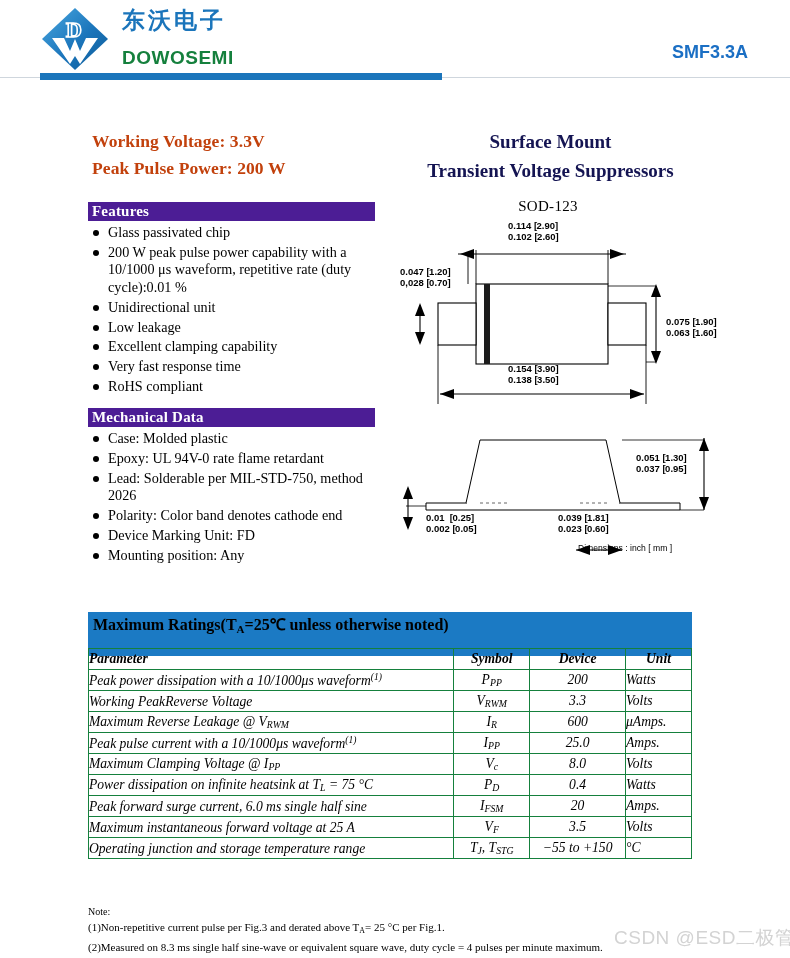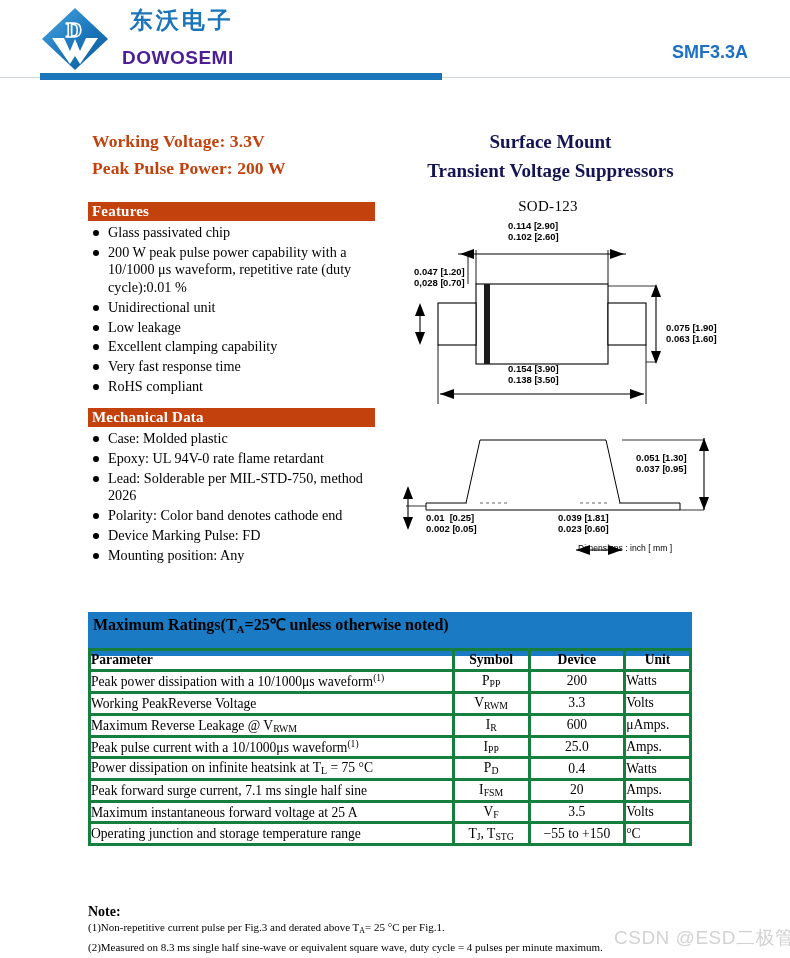--- a/index.html
+++ b/index.html
@@ -7,28 +7,28 @@
     width:790px;height:958px;background:#ffffff;
     font-family:"Liberation Serif",serif;
     color:#000;overflow:hidden;position:relative;
   }
   .page{position:relative;width:790px;height:958px;}
 
   
   .header{position:absolute;left:0;top:0;width:790px;height:84px;}
   .logo-wrap{position:absolute;left:40px;top:6px;display:flex;align-items:center;}
   .logo-mark{width:70px;height:66px;position:relative;}
-  .logo-text{margin-left:12px;display:flex;flex-direction:column;justify-content:center;align-items:flex-end;}
+  .logo-text{margin-left:12px;display:flex;flex-direction:column;justify-content:center;}
   .cn-name{
     font-family:"Liberation Serif",serif;font-weight:700;font-size:23px;
     color:#1b75bb;letter-spacing:3px;line-height:1.05;
   }
   .en-name{
     font-family:"Liberation Sans",sans-serif;font-weight:700;font-size:19px;
-    color:#4c1d95;letter-spacing:0.5px;line-height:1.15;margin-top:14px;
+    color:#15803d;letter-spacing:0.5px;line-height:1.15;margin-top:14px;
   }
   .part-title{
     position:absolute;right:42px;top:42px;
     font-family:"Liberation Sans",sans-serif;font-weight:700;font-size:18px;
     color:#1b6fc4;letter-spacing:0px;
   }
   .hdr-rule{position:absolute;left:0;top:77px;width:790px;height:1px;background:#cfd6dd;}
   .hdr-bar{position:absolute;left:40px;top:73px;width:402px;height:7px;background:#1b75bb;}
 
   
@@ -36,21 +36,21 @@
   .lead div{
     font-weight:700;font-size:17.5px;color:#c2410c;line-height:1.55;
     letter-spacing:0.1px;
   }
   .prod-title{
     position:absolute;left:378px;top:128px;width:345px;text-align:center;
     font-weight:700;font-size:19px;color:#141452;line-height:1.5;
   }
 
   .secbar{
-    position:absolute;left:88px;width:287px;height:19px;background:#c2410c;
+    position:absolute;left:88px;width:287px;height:19px;background:#4c1d95;
     color:#ffffff;font-weight:700;font-size:15px;
     padding-left:4px;box-sizing:border-box;line-height:19px;
     letter-spacing:0.2px;
   }
   #features-bar{top:202px;}
   #mech-bar{top:408px;}
 
   ul.bullets{list-style:none;margin:0;padding:0;position:absolute;left:92px;width:292px;}
   ul.bullets li{
     position:relative;padding-left:16px;font-size:14.2px;line-height:17.6px;
@@ -84,34 +84,34 @@
     position:absolute;left:88px;top:612px;width:604px;height:44px;background:#1b7ac4;
     color:#000000;font-weight:700;font-size:16px;line-height:26px;padding-left:5px;
     box-sizing:border-box;
   }
   .tbl-bar sub{font-size:11px;}
   table.ratings{
     position:absolute;left:88px;top:648px;width:604px;
     border-collapse:collapse;font-size:13.6px;
   }
   table.ratings td{
-    border:3px solid #15803d;padding:1px 0;height:21px;box-sizing:border-box;
+    border:1px solid #15803d;padding:1px 0;height:21px;box-sizing:border-box;font-style:italic;
   }
   table.ratings tr.head td{font-weight:700;text-align:center;}
   table.ratings tr.head td.c0{text-align:left;}
   td.c0{width:366px;}
   td.c1{width:76px;text-align:center;}
   td.c2{width:96px;text-align:center;}
   td.c3{width:66px;text-align:left;}
   sub{font-size:0.72em;vertical-align:-0.25em;}
   sup{font-size:0.7em;vertical-align:0.5em;}
 
   
   .notes{position:absolute;left:88px;top:905px;width:604px;}
-  .notes .nt-title{font-weight:700;font-size:14px;line-height:14px;}
+  .notes .nt-title{font-weight:400;font-size:10px;line-height:14px;}
   .notes .nt{font-size:11px;line-height:16px;}
 
   .watermark{
     position:absolute;left:614px;top:925px;
     font-family:"Liberation Sans",sans-serif;font-size:19px;color:#d3d3d3;
     white-space:nowrap;letter-spacing:0.5px;
   }
 </style>
 </head>
 <body>
@@ -165,21 +165,21 @@
     <li>Very fast response time</li>
     <li>RoHS compliant</li>
   </ul>
 
   <div class="secbar" id="mech-bar">Mechanical Data</div>
   <ul class="bullets" id="mech-list">
     <li>Case: Molded plastic</li>
     <li>Epoxy: UL 94V-0 rate flame retardant</li>
     <li>Lead: Solderable per MIL-STD-750, method 2026</li>
     <li>Polarity: Color band denotes cathode end</li>
-    <li>Device Marking Pulse: FD</li>
+    <li>Device Marking Unit: FD</li>
     <li>Mounting position: Any</li>
   </ul>
 
   <div class="pkg">
     <div class="pkg-name">SOD-123</div>
 
     <svg width="382" height="372" viewBox="0 0 382 372">
       <g stroke="#000" fill="none" stroke-width="1.1">
 
         <rect x="78" y="86" width="132" height="80" fill="#ffffff"></rect>
@@ -240,26 +240,26 @@
         <polygon points="224,352 210,347 210,357" fill="#000" stroke="none"></polygon>
       </g>
     </svg>
 
     
     <div class="dimtxt" style="left:110px;top:22px;">
       <span>0.114</span> <span class="br">[</span><span>2.90</span><span class="br">]</span><br>
       <span>0.102</span> <span class="br">[</span><span>2.60</span><span class="br">]</span>
     </div>
 
-    <div class="dimtxt" style="left:16px;top:68px;">
+    <div class="dimtxt" style="left:2px;top:68px;">
       <span>0.047</span> <span class="br">[</span><span>1.20</span><span class="br">]</span><br>
       <span>0,028</span> <span class="br">[</span><span>0.70</span><span class="br">]</span>
     </div>
 
-    <div class="dimtxt" style="left:268px;top:124px;">
+    <div class="dimtxt" style="left:268px;top:118px;">
       <span>0.075</span> <span class="br">[</span><span>1.90</span><span class="br">]</span><br>
       <span>0.063</span> <span class="br">[</span><span>1.60</span><span class="br">]</span>
     </div>
 
     <div class="dimtxt" style="left:110px;top:165px;">
       <span>0.154</span> <span class="br">[</span><span>3.90</span><span class="br">]</span><br>
       <span>0.138</span> <span class="br">[</span><span>3.50</span><span class="br">]</span>
     </div>
 
     <div class="dimtxt" style="left:238px;top:254px;">
@@ -315,30 +315,36 @@
         <td class="c3">μAmps.</td>
       </tr>
 
       <tr>
         <td class="c0"><span>Peak pulse current with a 10/1000μs waveform</span><sup>(1)</sup></td>
         <td class="c1"><span>I</span><sub>PP</sub></td>
         <td class="c2">25.0</td>
         <td class="c3">Amps.</td>
       </tr>
 
+      <tr>
+        <td class="c0"><span>Maximum Clamping Voltage @ I</span><sub>PP</sub><sup></sup></td>
+        <td class="c1"><span>V</span><sub>c</sub></td>
+        <td class="c2">8.0</td>
+        <td class="c3">Volts</td>
+      </tr>
 
       <tr>
         <td class="c0"><span>Power dissipation on infinite heatsink at T</span><sub>L</sub><span> = 75 °C</span></td>
         <td class="c1"><span>P</span><sub>D</sub></td>
         <td class="c2">0.4</td>
         <td class="c3">Watts</td>
       </tr>
 
       <tr>
-        <td class="c0"><span>Peak forward surge current, 7.1 ms single half sine</span><sup></sup></td>
+        <td class="c0"><span>Peak forward surge current, 6.0 ms single half sine</span><sup></sup></td>
         <td class="c1"><span>I</span><sub>FSM</sub></td>
         <td class="c2">20</td>
         <td class="c3">Amps.</td>
       </tr>
 
       <tr>
         <td class="c0"><span>Maximum instantaneous forward voltage at 25 A</span><sup></sup></td>
         <td class="c1"><span>V</span><sub>F</sub></td>
         <td class="c2">3.5</td>
         <td class="c3">Volts</td>

